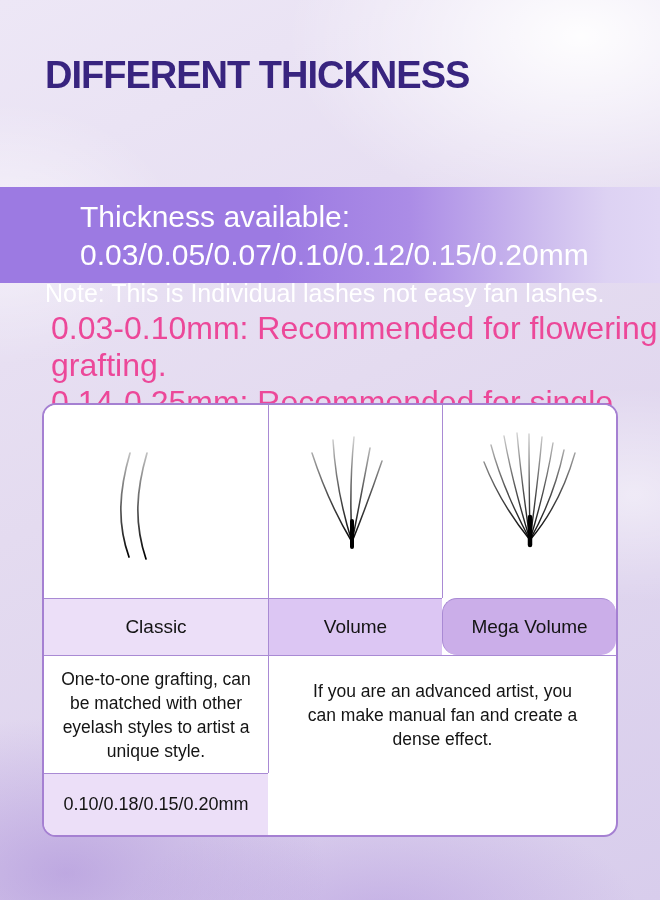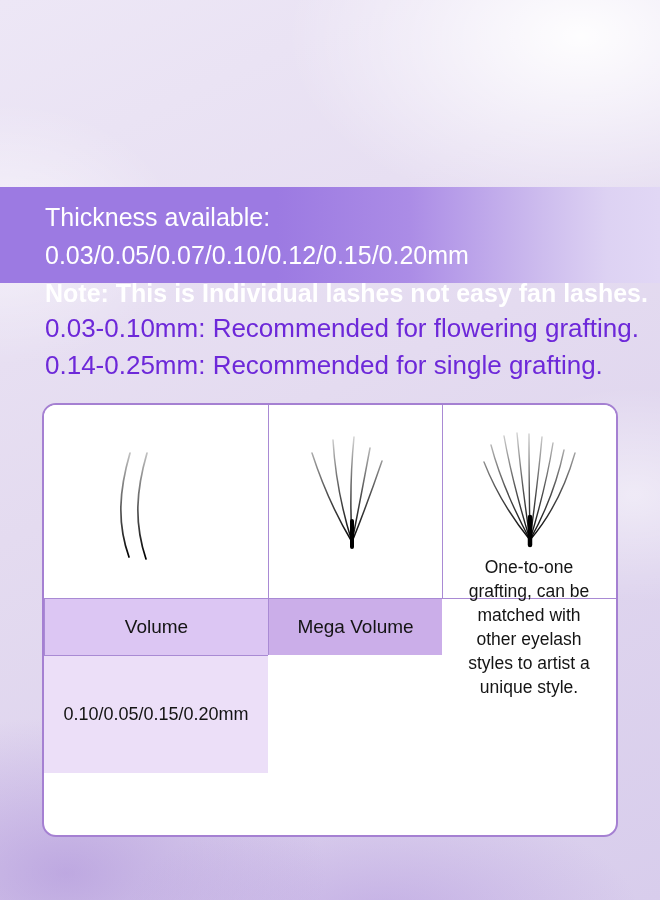--- a/index.html
+++ b/index.html
@@ -21,25 +21,25 @@
     position: absolute; left: 45px; top: 46px;
     color: #38247f; font-weight: bold;
     font-size: 38px; line-height: 58px; letter-spacing: -1px;
   }
   .banner {
     position: absolute; left: 0; top: 187px; width: 660px; height: 96px;
     background: linear-gradient(90deg, #9c7ae2 0%, #9c7ae2 42%, #ab8ce6 62%, #cdbcee 82%, #ddd2f3 92%, #e1d7f5 100%);
     box-sizing: border-box; padding: 11px 0 0 45px;
     color: #ffffff;
   }
-  .banner-line1 { font-size: 25px; font-weight: 400; line-height: 38px; }
-  .banner-line2 { font-size: 25px; font-weight: bold; line-height: 38px; }
+  .banner-line1 { font-size: 30px; font-weight: 400; line-height: 38px; margin-left: 35px; }
+  .banner-line2 { font-size: 25px; font-weight: normal; line-height: 38px; }
   .recommend {
-    position: absolute; left: 45px; top: 310px;
-    color: #6d28d9; font-size: 26px; line-height: 37px; font-weight: 400;
+    position: absolute; left: 51px; top: 310px;
+    color: #ec4899; font-size: 32px; line-height: 37px; font-weight: 400;
   }
   .lash-table {
     position: absolute; left: 42px; top: 403px;
     width: 576px; height: 434px;
     box-sizing: border-box;
     border: 2px solid #a580d2;
     border-radius: 14px;
     overflow: hidden;
     background: #ffffff;
     display: grid;
@@ -50,27 +50,28 @@
   .cell { display: flex; align-items: center; justify-content: center; box-sizing: border-box; }
   .v-line { border-left: 1.5px solid #a98ad4; }
   .h-line { border-top: 1.5px solid #a98ad4; }
   .illus { background: #ffffff; }
   .label-cell { font-size: 19px; }
   .desc-cell { font-size: 17.5px; line-height: 24px; text-align: center; padding: 0 14px; background: #ffffff; }
   .desc-merged { grid-column: 2 / 4; padding: 0 30px; }
   .value-cell { font-size: 18px; }
   .bg-classic { background: #ecdff8; }
   .bg-volume  { background: #dcc6f3; }
-  .bg-mega    { background: #cbaee9; }
+  .bg-mega    { background: #cbaee9; border-radius: 15px; }
   svg { display: block; }
 </style>
 </head>
 <body>
 
 <div class="title-block">
+  <div>DIFFERENT THICKNESS</div>
 </div>
 
 <div class="banner">
   <div class="banner-line1">Thickness available: 0.03/0.05/0.07/0.10/0.12/0.15/0.20mm</div>
   <div class="banner-line2">Note: This is Individual lashes not easy fan lashes.</div>
 </div>
 
 <div class="recommend">
   <div>0.03-0.10mm: Recommended for flowering grafting.</div>
   <div>0.14-0.25mm: Recommended for single grafting.</div>
@@ -127,20 +128,22 @@
         <path d="M86,133 Q85,74 85,27"></path>
         <path d="M86,133 Q94,74 98,30"></path>
         <path d="M86,133 Q102,80 109,36"></path>
         <path d="M86,133 Q110,90 120,43"></path>
         <path d="M86,133 Q116,98 131,46"></path>
       </g>
       <path d="M86,138 L86,110" stroke="#000" stroke-width="4.5" stroke-linecap="round"></path>
     </svg>
   </div>
 
+  <div class="cell label-cell h-line bg-classic">Classic</div>
   <div class="cell label-cell h-line v-line bg-volume">Volume</div>
   <div class="cell label-cell h-line v-line bg-mega">Mega Volume</div>
 
   <div class="cell desc-cell h-line">One-to-one grafting, can be matched with other eyelash styles to artist a unique style.</div>
+  <div class="cell desc-cell desc-merged h-line v-line">If you are an advanced artist, you can make manual fan and create a dense effect.</div>
 
-  <div class="cell value-cell h-line bg-classic">0.10/0.05/0.15/0.20mm</div>
+  <div class="cell value-cell h-line bg-classic">0.10/0.18/0.15/0.20mm</div>
 
 </div>
 
 </body></html>

